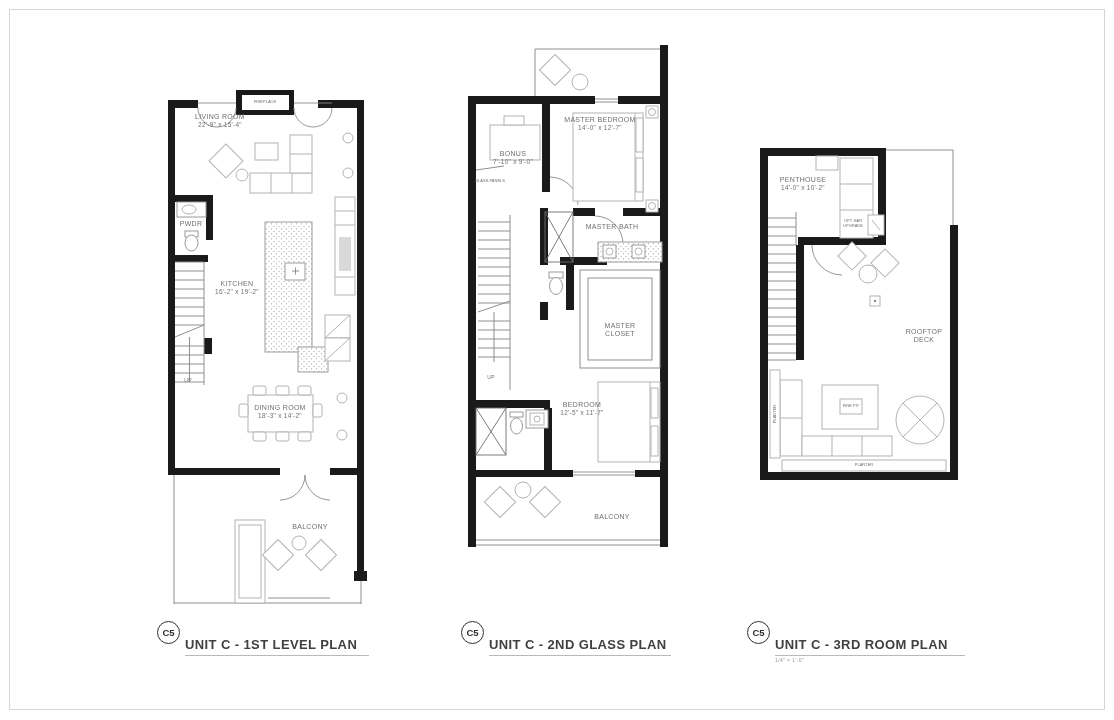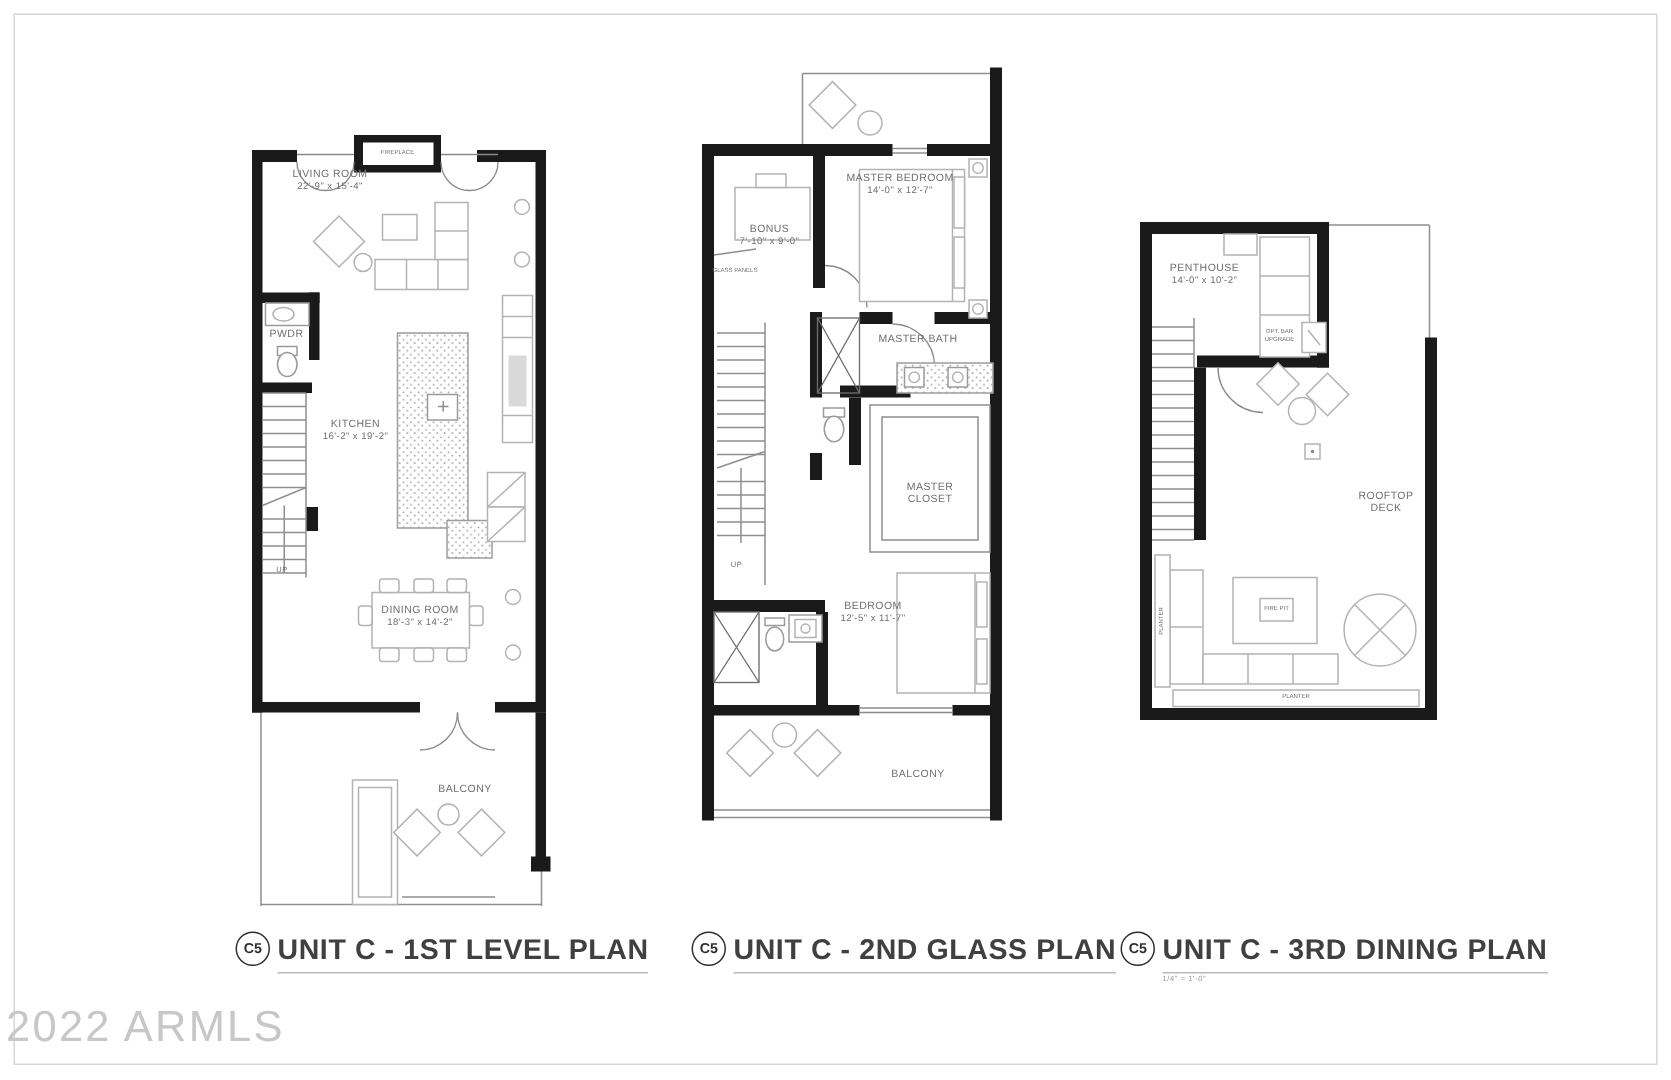--- a/index.html
+++ b/index.html
@@ -20,22 +20,22 @@
   .lbl .dims{font-size:6.4px;display:block;}
   .lbl .nm{display:block;}
   .wrap{white-space:normal;}
   .tiny{font-size:4px;letter-spacing:0;}
   .small{font-size:5px;}
   .vert{transform:translate(-50%,-50%) rotate(-90deg);}
   .tblock{position:absolute;display:flex;align-items:flex-start;gap:5px;}
   .badge{width:21px;height:21px;border:1.5px solid #2f2f2f;border-radius:50%;flex:0 0 auto;
          display:flex;align-items:center;justify-content:center;font-size:9.5px;font-weight:bold;color:#2f2f2f;}
   .tcol{flex:1;display:flex;flex-direction:column;}
-  .ttext{font-size:19px;font-weight:bold;color:#404040;letter-spacing:.4px;white-space:nowrap;
-         border-bottom:1px solid #b9b9b9;padding-bottom:3px;margin-top:2px;}
+  .ttext{font-size:13px;font-weight:bold;color:#404040;letter-spacing:.4px;white-space:nowrap;
+         border-bottom:1px solid #b9b9b9;padding-bottom:3px;margin-top:16px;}
   .tscale{font-size:5px;color:#969696;letter-spacing:.4px;margin-top:1px;}
   .watermark{position:absolute;left:4px;top:669px;font-size:29px;letter-spacing:1.5px;color:#c7c7c7;}
 </style>
 </head>
 <body>
 
 <div class="sheet">
   <div class="frame"></div>
 
   <div class="plan" style="left:158px;top:85px;width:215px;height:535px;">
@@ -348,19 +348,18 @@
   </div>
   <div class="tblock" style="left:461px;top:621px;width:210px;">
     <div class="badge">C5</div>
     <div class="tcol">
       <div class="ttext">UNIT C - 2ND GLASS PLAN</div>
     </div>
   </div>
   <div class="tblock" style="left:747px;top:621px;width:218px;">
     <div class="badge">C5</div>
     <div class="tcol">
-      <div class="ttext">UNIT C - 3RD DINING PLAN</div>
+      <div class="ttext">UNIT C - 3RD ROOM PLAN</div>
       <div class="tscale">1/4" = 1'-0"</div>
     </div>
   </div>
 
-  <div class="watermark">2022 ARMLS</div>
 </div>
 
 </body></html>

